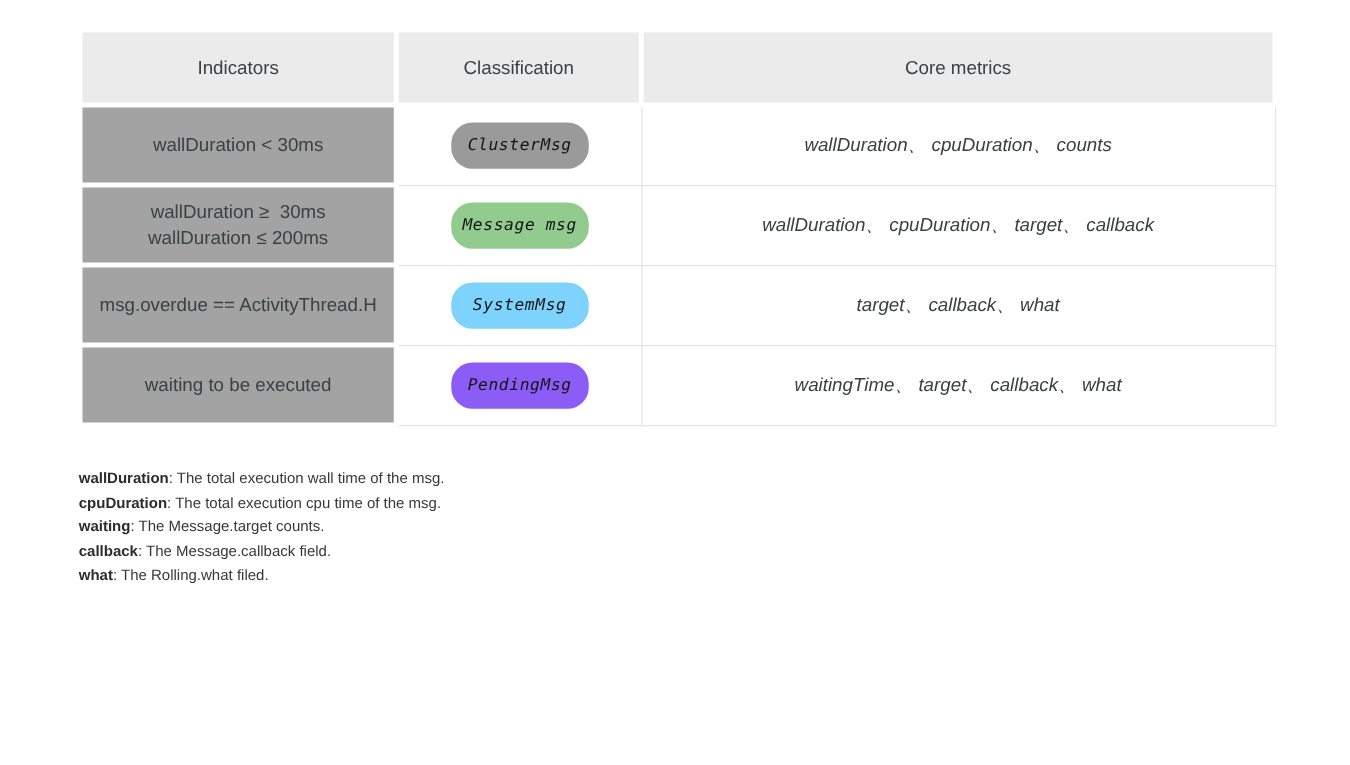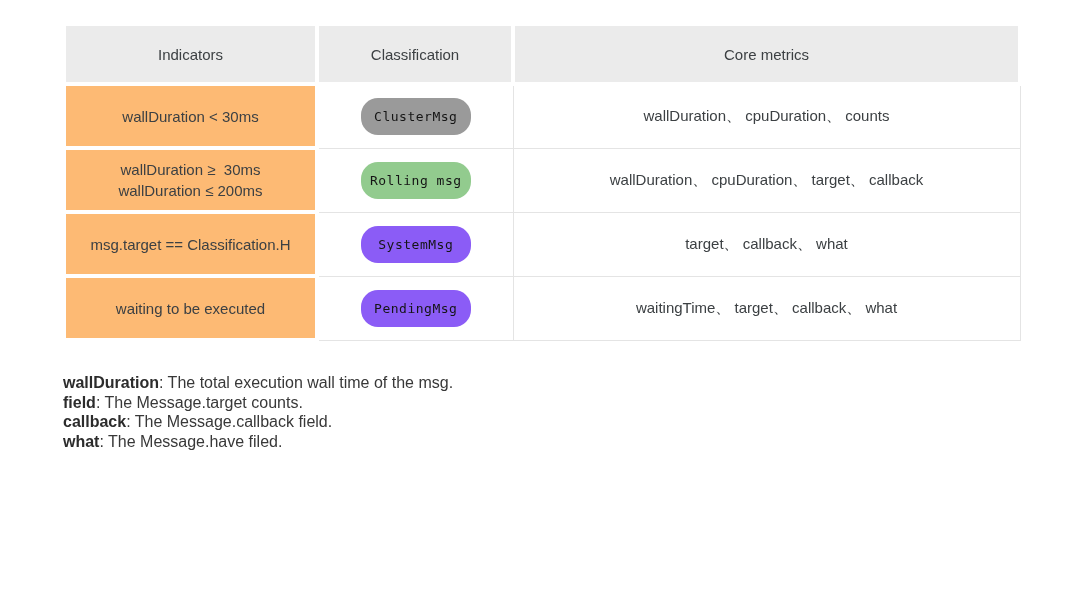--- a/index.html
+++ b/index.html
@@ -35,45 +35,46 @@
     vertical-align: middle;
   }
   table.class-table td {
     height: 58px;
     text-align: center;
     vertical-align: middle;
     font-size: 15px;
     color: #3c4043;
   }
   td.ind-cell {
-    background: #fdba74;
+    background: #a3a3a3;
     border: 4px solid #ffffff;
     white-space: pre-line;
     line-height: 21px;
   }
   td.cls-cell, td.met-cell {
     background: #ffffff;
     border: 1px solid #e4e4e4;
+    font-style: italic;
   }
   .badge {
     display: inline-block;
     width: 110px;
     line-height: 37px;
     height: 37px;
     border-radius: 17px;
     font-family: "DejaVu Sans Mono", monospace;
     font-size: 13px;
     color: #151515;
     letter-spacing: 0.5px;
   }
   .notes {
     margin: 31px 0 0 1px;
   }
   .note-line {
-    font-size: 16px;
+    font-size: 12px;
     line-height: 19.5px;
     color: #383838;
   }
   .note-term {
     font-weight: 700;
     color: #2c2c2c;
   }
   .col-ind { width: 253px; }
   .col-cls { width: 196px; }
   .col-met { width: 507px; }
@@ -101,41 +102,42 @@
         <td class="ind-cell">wallDuration &lt; 30ms</td>
         <td class="cls-cell">
           <span class="badge" style="background-color: rgb(154, 154, 154);">ClusterMsg</span>
         </td>
         <td class="met-cell">wallDuration、 cpuDuration、 counts</td>
       </tr>
       <tr>
         <td class="ind-cell">wallDuration ≥ &nbsp;30ms
 wallDuration ≤ 200ms</td>
         <td class="cls-cell">
-          <span class="badge" style="background-color: rgb(146, 203, 142);">Rolling msg</span>
+          <span class="badge" style="background-color: rgb(146, 203, 142);">Message msg</span>
         </td>
         <td class="met-cell">wallDuration、 cpuDuration、 target、 callback</td>
       </tr>
       <tr>
-        <td class="ind-cell">msg.target == Classification.H</td>
+        <td class="ind-cell">msg.overdue == ActivityThread.H</td>
         <td class="cls-cell">
-          <span class="badge" style="background-color: #8b5cf6; text-align: center;">SystemMsg</span>
+          <span class="badge" style="background-color: #7dd3fc; text-align: center;">SystemMsg</span>
         </td>
         <td class="met-cell">target、 callback、 what</td>
       </tr>
       <tr>
         <td class="ind-cell">waiting to be executed</td>
         <td class="cls-cell">
           <span class="badge" style="background-color: #8b5cf6;">PendingMsg</span>
         </td>
         <td class="met-cell">waitingTime、 target、 callback、 what</td>
       </tr>
     </tbody>
   </table>
 
   <div class="notes">
     <div class="note-line"><span class="note-term">wallDuration</span><span>: The total execution wall time of the msg.</span></div>
-    <div class="note-line"><span class="note-term">field</span><span>: The Message.target counts.</span></div>
+    <div class="note-line"><span class="note-term">cpuDuration</span><span>: The total execution cpu time of the msg.</span></div>
+    <div class="note-line"><span class="note-term">waiting</span><span>: The Message.target counts.</span></div>
     <div class="note-line"><span class="note-term">callback</span><span>: The Message.callback field.</span></div>
-    <div class="note-line"><span class="note-term">what</span><span>: The Message.have filed.</span></div>
+    <div class="note-line"><span class="note-term">what</span><span>: The Rolling.what filed.</span></div>
   </div>
 
 </div>
 
 </body></html>

